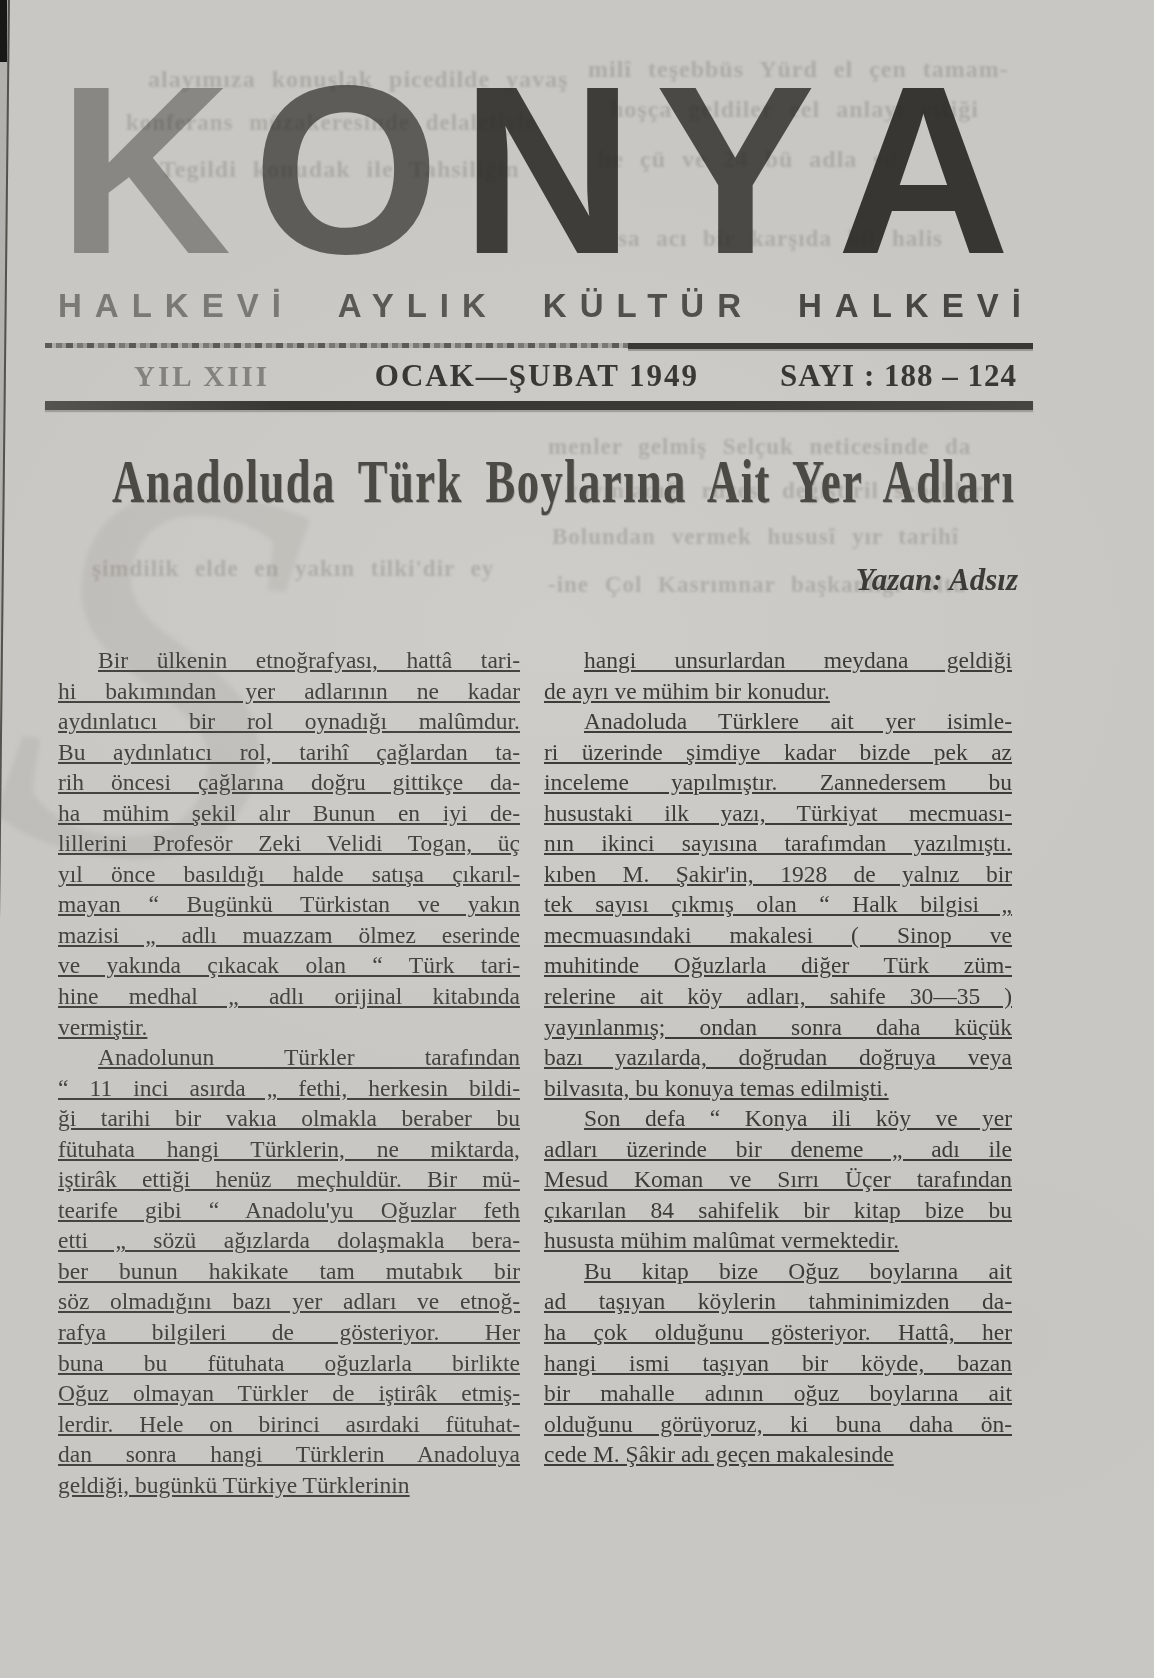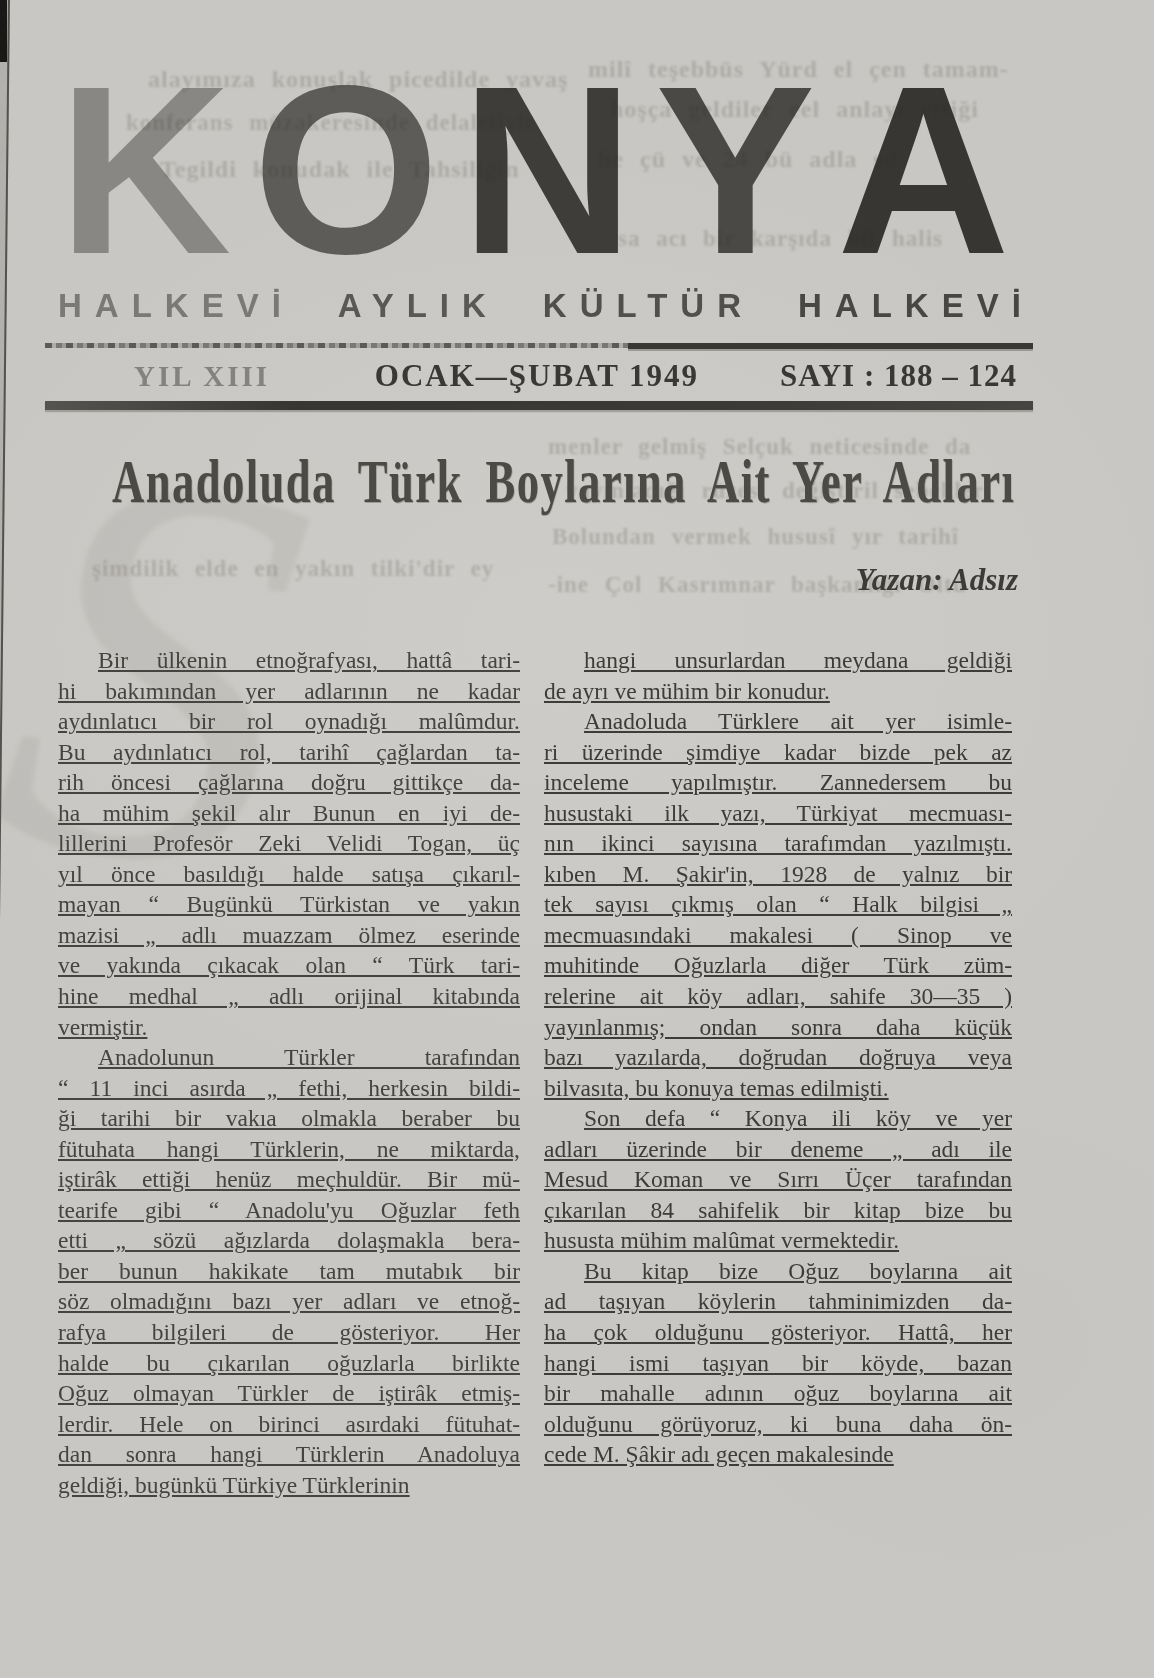--- a/index.html
+++ b/index.html
@@ -193,21 +193,21 @@
           <div class="ln first">Anadolunun Türkler tarafından</div>
           <div class="ln">“ 11 inci asırda „ fethi, herkesin bildi-</div>
           <div class="ln">ği tarihi bir vakıa olmakla beraber bu</div>
           <div class="ln">fütuhata hangi Türklerin, ne miktarda,</div>
           <div class="ln">iştirâk ettiği henüz meçhuldür. Bir mü-</div>
           <div class="ln">tearife gibi “ Anadolu'yu Oğuzlar feth</div>
           <div class="ln">etti „ sözü ağızlarda dolaşmakla bera-</div>
           <div class="ln">ber bunun hakikate tam mutabık bir</div>
           <div class="ln">söz olmadığını bazı yer adları ve etnoğ-</div>
           <div class="ln">rafya bilgileri de gösteriyor. Her</div>
-          <div class="ln">halde bu çıkarılan oğuzlarla birlikte</div>
+          <div class="ln">buna bu fütuhata oğuzlarla birlikte</div>
           <div class="ln">Oğuz olmayan Türkler de iştirâk etmiş-</div>
           <div class="ln">lerdir. Hele on birinci asırdaki fütuhat-</div>
           <div class="ln">dan sonra hangi Türklerin Anadoluya</div>
           <div class="ln last">geldiği, bugünkü Türkiye Türklerinin</div>
         </div>
       </div>
     <div class="col col-right">
         <div>
           <div class="ln first">hangi unsurlardan meydana geldiği</div>
           <div class="ln last">de ayrı ve mühim bir konudur.</div>

